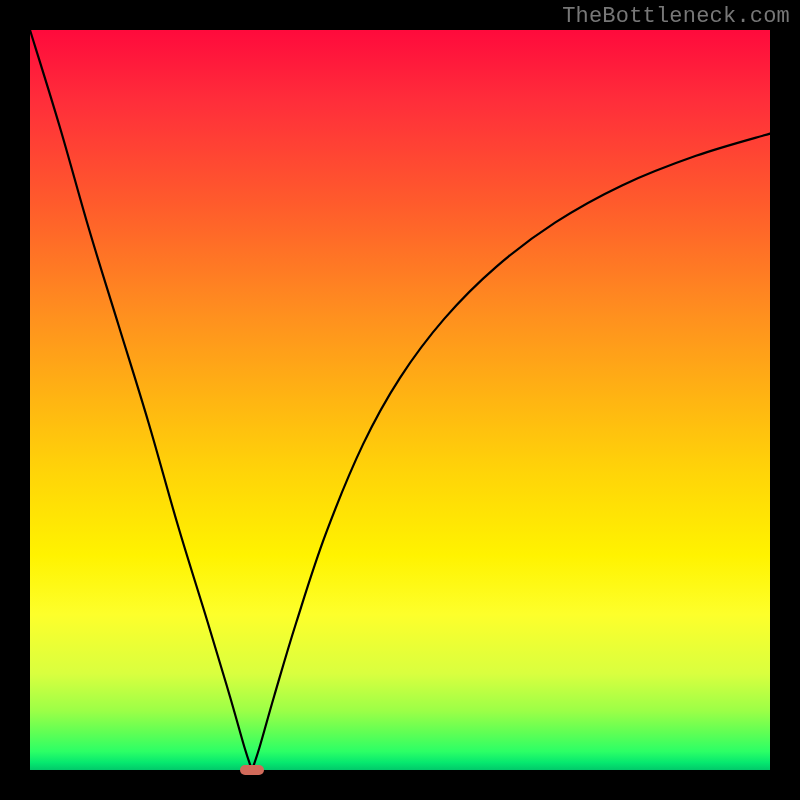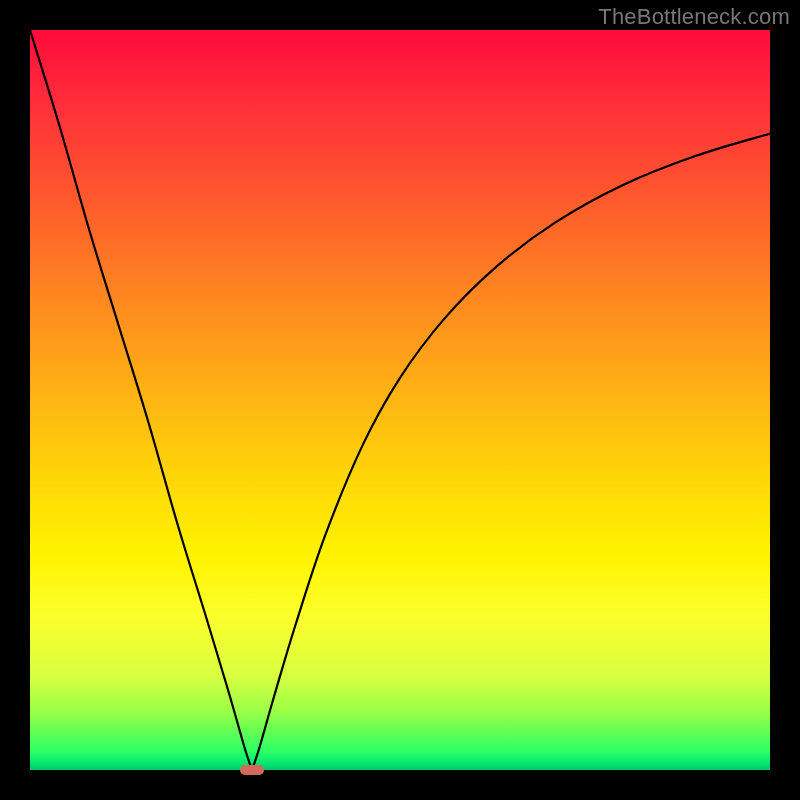--- a/index.html
+++ b/index.html
@@ -59,20 +59,21 @@
     transform: translate(-50%, -50%);
   }
   .watermark {
     position: absolute;
     top: 4px;
     right: 10px;
     color: #777;
     font-size: 22px;
     letter-spacing: 0.2px;
     font-weight: 400;
+    font-family: Liberation Mono, monospace;
   }
 </style>
 </head>
 <body>
 
 <div class="frame">
 
   <div class="plot-area">
     <svg class="curve" viewBox="0 0 740 740" preserveAspectRatio="none">
       <path id="curve-left" fill="none" stroke="#000" stroke-width="2.2" stroke-linecap="round" d="M 0 0 C 5.328 17.316000000000006, 18.944000000000003 60.23600000000003, 29.6 96.20000000000005 C 40.256 132.16400000000004, 48.544000000000004 163.83600000000007, 59.2 199.80000000000007 C 69.856 235.76400000000007, 78.14399999999999 261.368, 88.8 296 C 99.456 330.632, 107.744 356.23600000000005, 118.4 392.20000000000005 C 129.056 428.16400000000004, 137.344 459.83599999999996, 148 495.79999999999995 C 158.656 531.7639999999999, 168.27599999999998 561.364, 177.6 592 C 186.924 622.636, 193.14000000000001 643.356, 199.8 666 C 206.46 688.644, 210.60399999999998 704.4799999999999, 214.6 717.8 C 218.596 731.12, 220.668 736.004, 222 740"></path>

